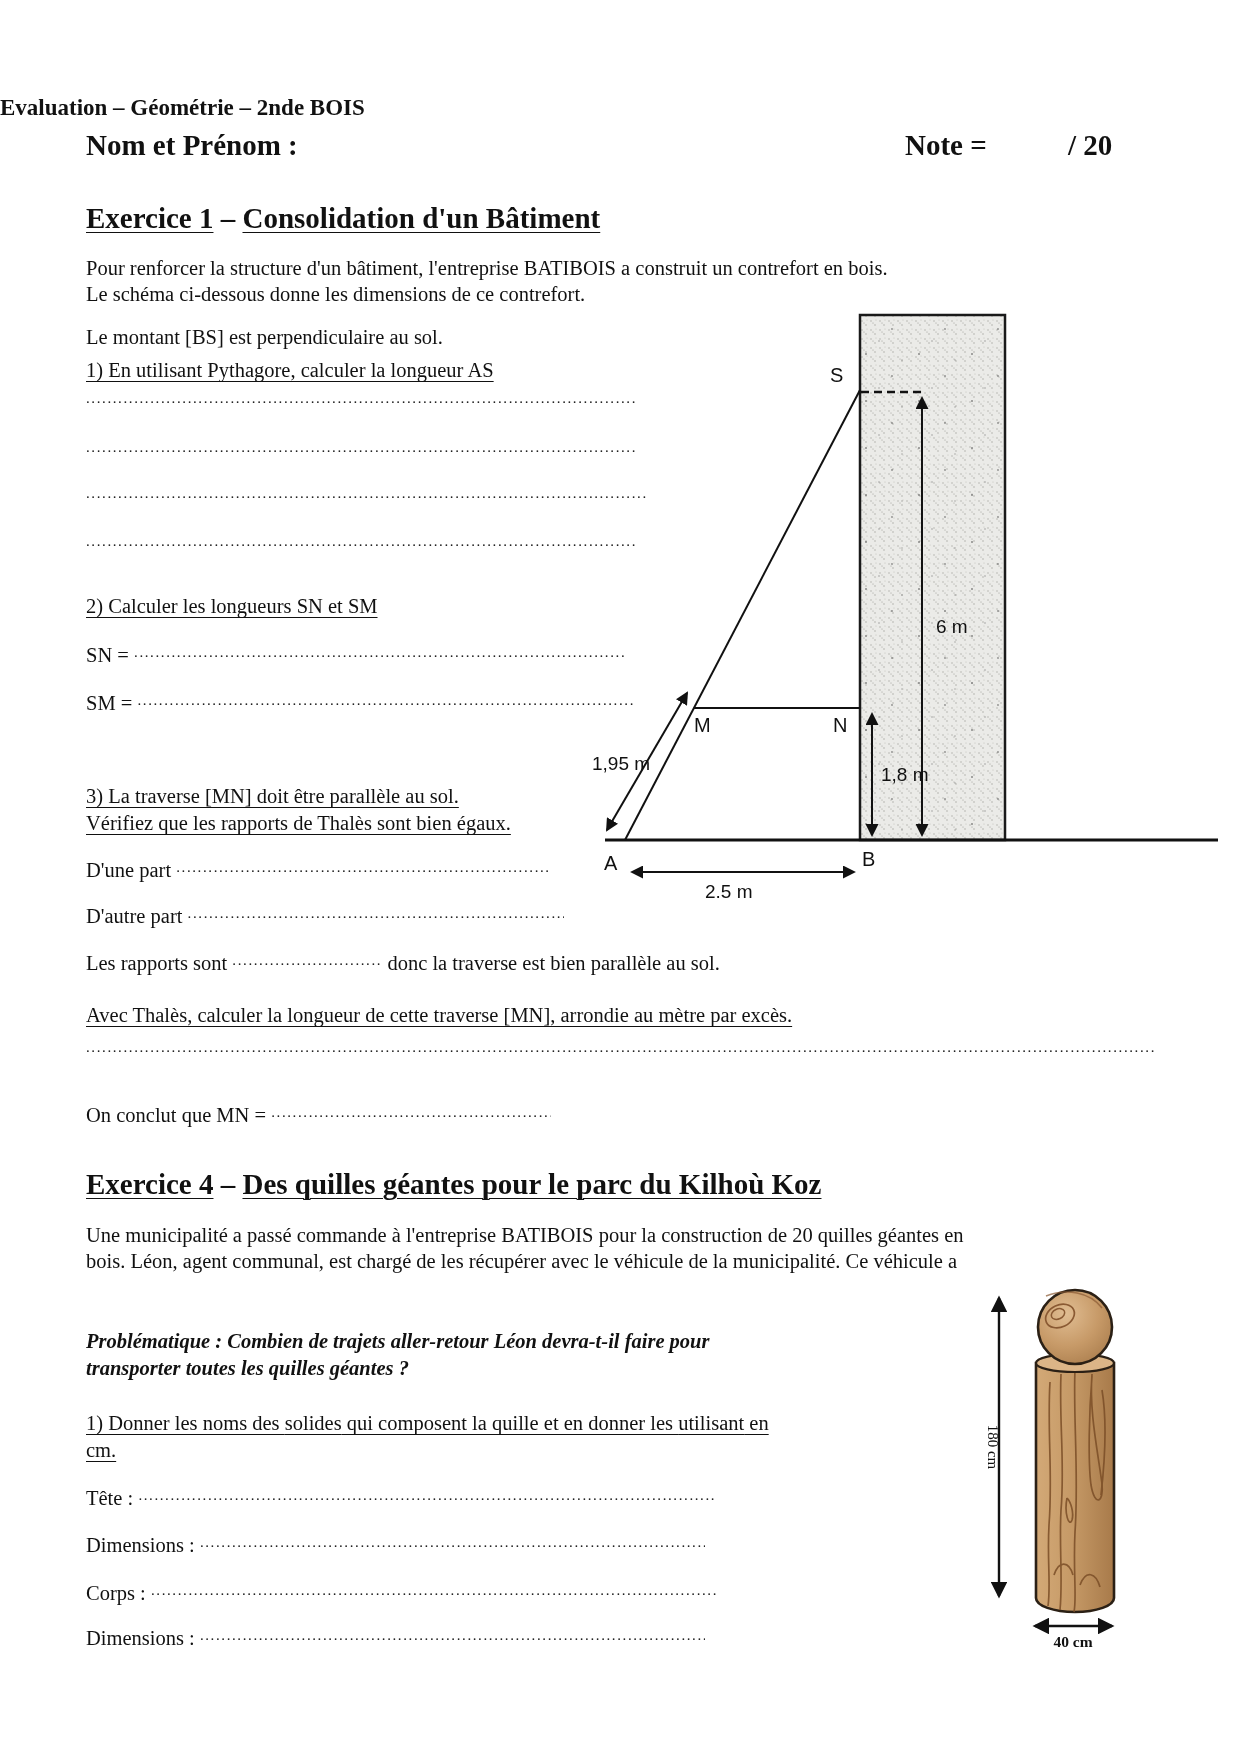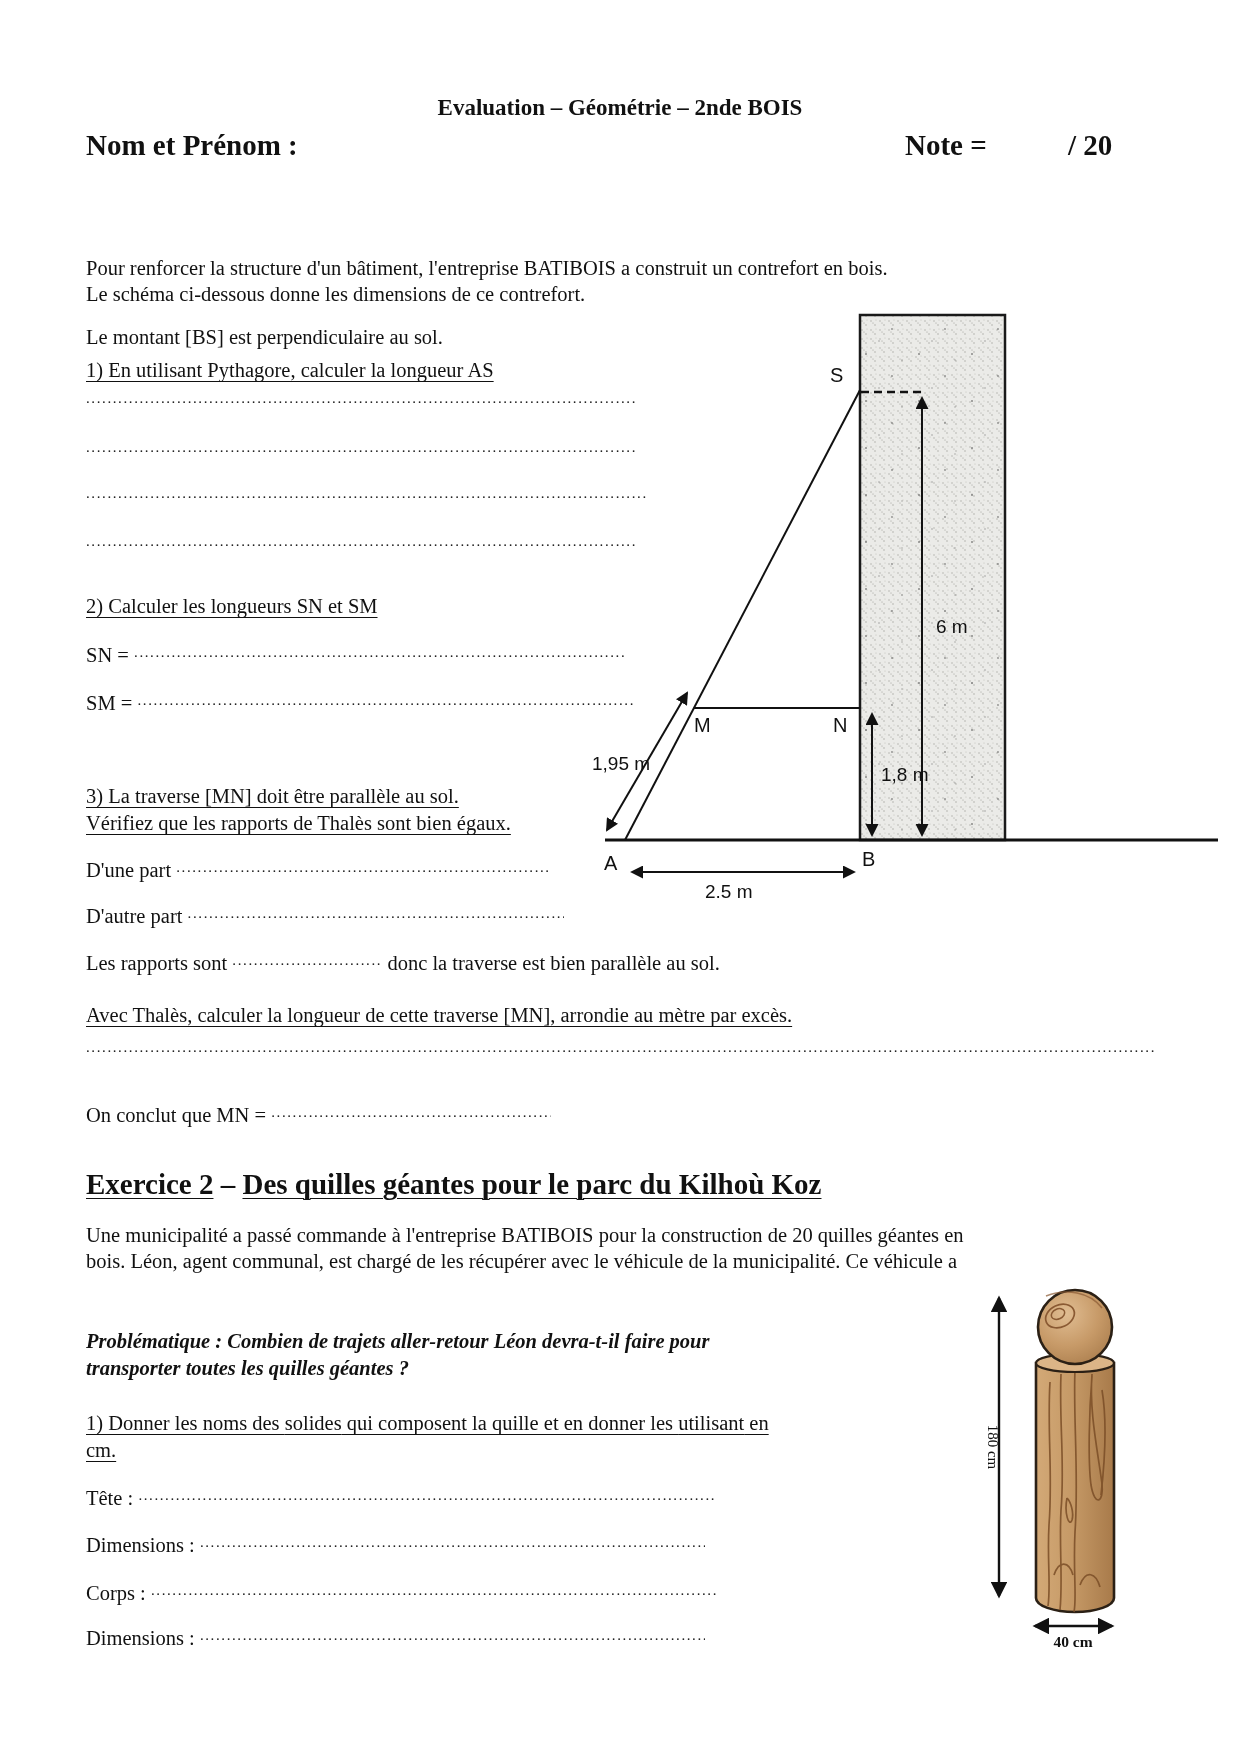--- a/index.html
+++ b/index.html
@@ -3,21 +3,21 @@
 <meta charset="utf-8">
 <style>
   html,body{margin:0;padding:0;background:#ffffff;}
   .page{
     position:relative;width:1240px;height:1755px;background:#ffffff;overflow:hidden;
     font-family:"Liberation Serif", serif;color:#111;
   }
   .abs{position:absolute;left:86px;white-space:nowrap;}
   .t20{font-size:20.5px;line-height:26px;margin-top:24px;}
   .t21b{font-size:29px;font-weight:700;}
-  .title{font-size:23px;font-weight:700;left:0;width:1240px;text-align:center;}
+  .title{font-size:23px;font-weight:700;left:0;width:1240px;text-align:left;}
   .u{text-decoration:underline;text-underline-offset:4px;text-decoration-thickness:1.4px;}
   .bi{font-weight:700;font-style:italic;}
   b{font-weight:400;}
   .dots{
     display:inline-block;overflow:hidden;white-space:nowrap;vertical-align:baseline;
     font-size:15px;letter-spacing:1.6px;line-height:15px;height:17px;color:#1a1a1a;
   }
   .dotline{position:absolute;left:86px;overflow:hidden;white-space:nowrap;height:18px;
     font-size:15px;letter-spacing:1.6px;line-height:15px;color:#1a1a1a;}
   svg{position:absolute;}
@@ -27,20 +27,21 @@
 </head>
 <body>
 
 <div class="page">
 
   <div class="abs title" style="top:95px">Evaluation – Géométrie – 2nde BOIS</div>
   <div class="abs t21b" style="top:129px">Nom et Prénom :</div>
   <div class="abs t21b" style="left:905px;top:129px">Note =</div>
   <div class="abs t21b" style="left:1068px;top:129px">/ 20</div>
 
+  <div class="abs t21b" style="top:202px"><span class="u">Exercice 1</span><span> – </span><span class="u">Consolidation d'un Bâtiment</span></div>
 
   <div class="abs t20" style="top:231px">Pour renforcer la structure d'un bâtiment, l'entreprise BATIBOIS a construit un contrefort en bois.</div>
   <div class="abs t20" style="top:257px">Le schéma ci-dessous donne les dimensions de ce contrefort.</div>
   <div class="abs t20" style="top:300px">Le montant [BS] est perpendiculaire au sol.</div>
 
   <div class="abs t20 u" style="top:333px">1) En utilisant Pythagore, calculer la longueur AS</div>
   <div class="dotline" style="top:391px;width:552px">.............................................................................................................................................................................................................................................................................................................................................</div>
   <div class="dotline" style="top:440px;width:552px">.............................................................................................................................................................................................................................................................................................................................................</div>
   <div class="dotline" style="top:486px;width:562px">.............................................................................................................................................................................................................................................................................................................................................</div>
   <div class="dotline" style="top:534px;width:552px">.............................................................................................................................................................................................................................................................................................................................................</div>
@@ -103,21 +104,21 @@
     <text x="104" y="432" font-size="20">M</text>
     <text x="243" y="432" font-size="20">N</text>
     <text x="14" y="570" font-size="20">A</text>
     <text x="272" y="566" font-size="20">B</text>
     <text x="2" y="470" font-size="19">1,95 m</text>
     <text x="346" y="333" font-size="19">6 m</text>
     <text x="291" y="481" font-size="19">1,8 m</text>
     <text x="115" y="598" font-size="19">2.5 m</text>
   </svg>
 
-  <div class="abs t21b" style="top:1168px"><span class="u">Exercice 2</span><span> – </span><span class="u">Des quilles géantes pour le parc du Kilhoù Koz</span></div>
+  <div class="abs t21b" style="top:1168px"><span class="u">Exercice 4</span><span> – </span><span class="u">Des quilles géantes pour le parc du Kilhoù Koz</span></div>
 
   <div class="abs t20" style="top:1198px"><span>Une municipalité a passé commande à l'entreprise BATIBOIS pour la construction de </span><b>20 quilles géantes</b><span> en</span></div>
   <div class="abs t20" style="top:1224px">bois.  Léon, agent communal, est chargé de les récupérer avec le véhicule de la municipalité. Ce véhicule a</div>
 
   <div class="abs t20 bi" style="top:1304px">Problématique : Combien de trajets aller-retour Léon devra-t-il faire pour</div>
   <div class="abs t20 bi" style="top:1331px">transporter toutes les quilles géantes ?</div>
 
   <div class="abs t20 u" style="top:1386px"><span>1) Donner les noms des </span><b>solides</b><span> qui composent la quille et en donner les </span><b>utilisant</b><span> en</span></div>
   <div class="abs t20 u" style="top:1413px">cm.</div>
 

